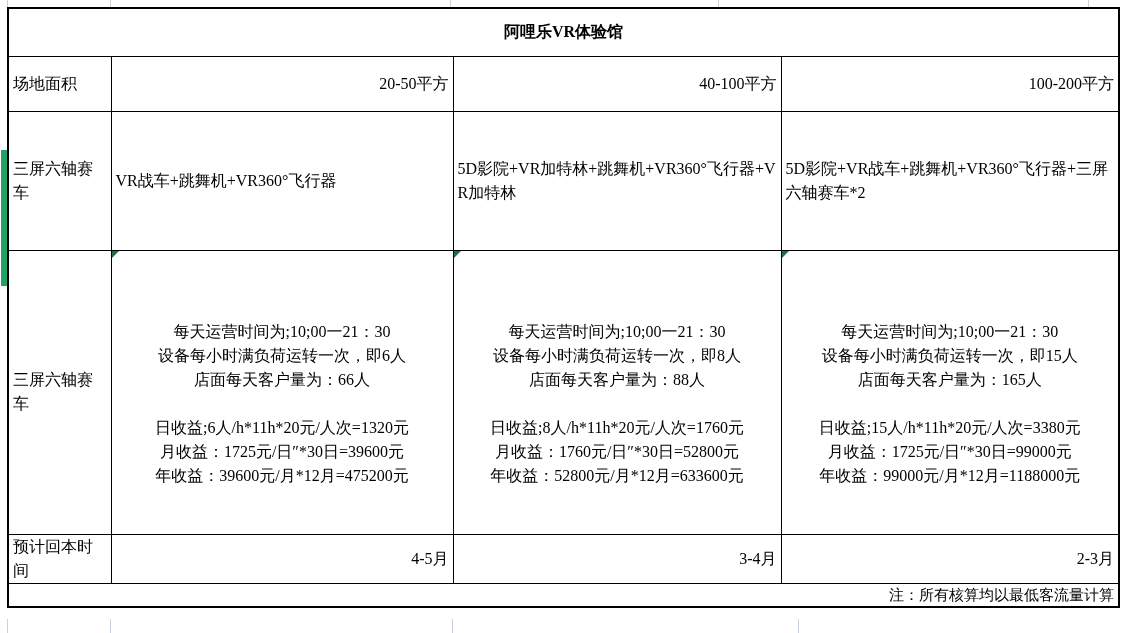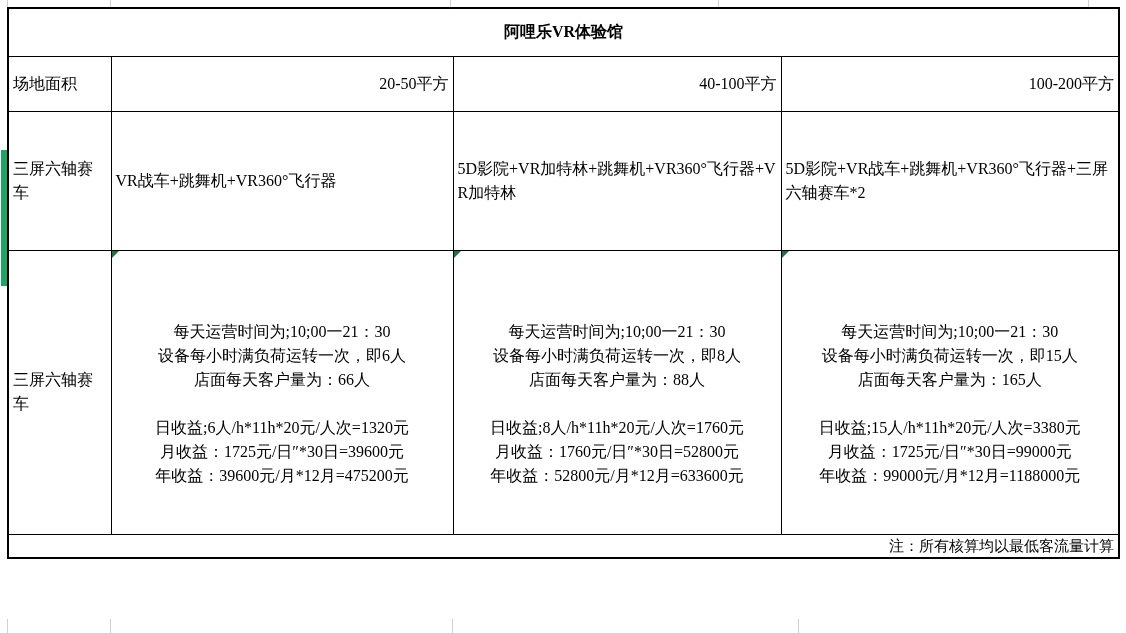--- a/index.html
+++ b/index.html
@@ -87,20 +87,26 @@
       <td class="multiline">
         <span class="corner-tri"></span><span>每天运营时间为;10;00一21：30
 设备每小时满负荷运转一次，即15人
 店面每天客户量为：165人
 
 日收益;15人/h*11h*20元/人次=3380元
 月收益：1725元/日″*30日=99000元
 年收益：99000元/月*12月=1188000元</span>
       </td>
     </tr>
+    <tr style="height:26px">
+      <td class="label">预计回本时间</td>
+      <td class="center">4-5月</td>
+      <td class="center">3-4月</td>
+      <td class="center">2-3月</td>
+    </tr>
     <tr style="height:20px">
       <td class="center" colspan="4" style="font-size:15px">注：所有核算均以最低客流量计算</td>
     </tr>
   </tbody>
     </table>
 
   <div class="selection-bar"></div>
 
   <div class="tick bottom" style="left:7px"></div>
   <div class="tick bottom" style="left:110px"></div>

